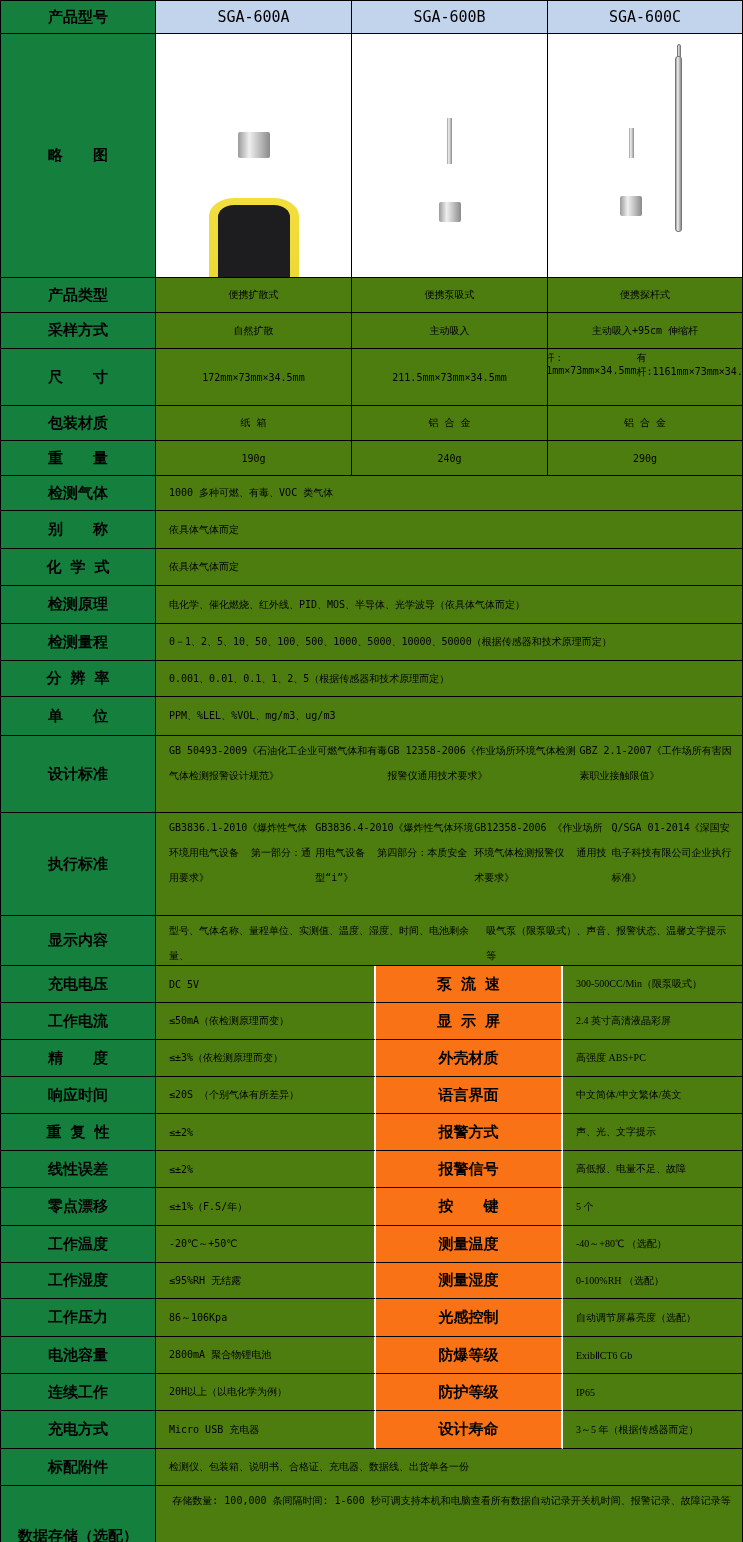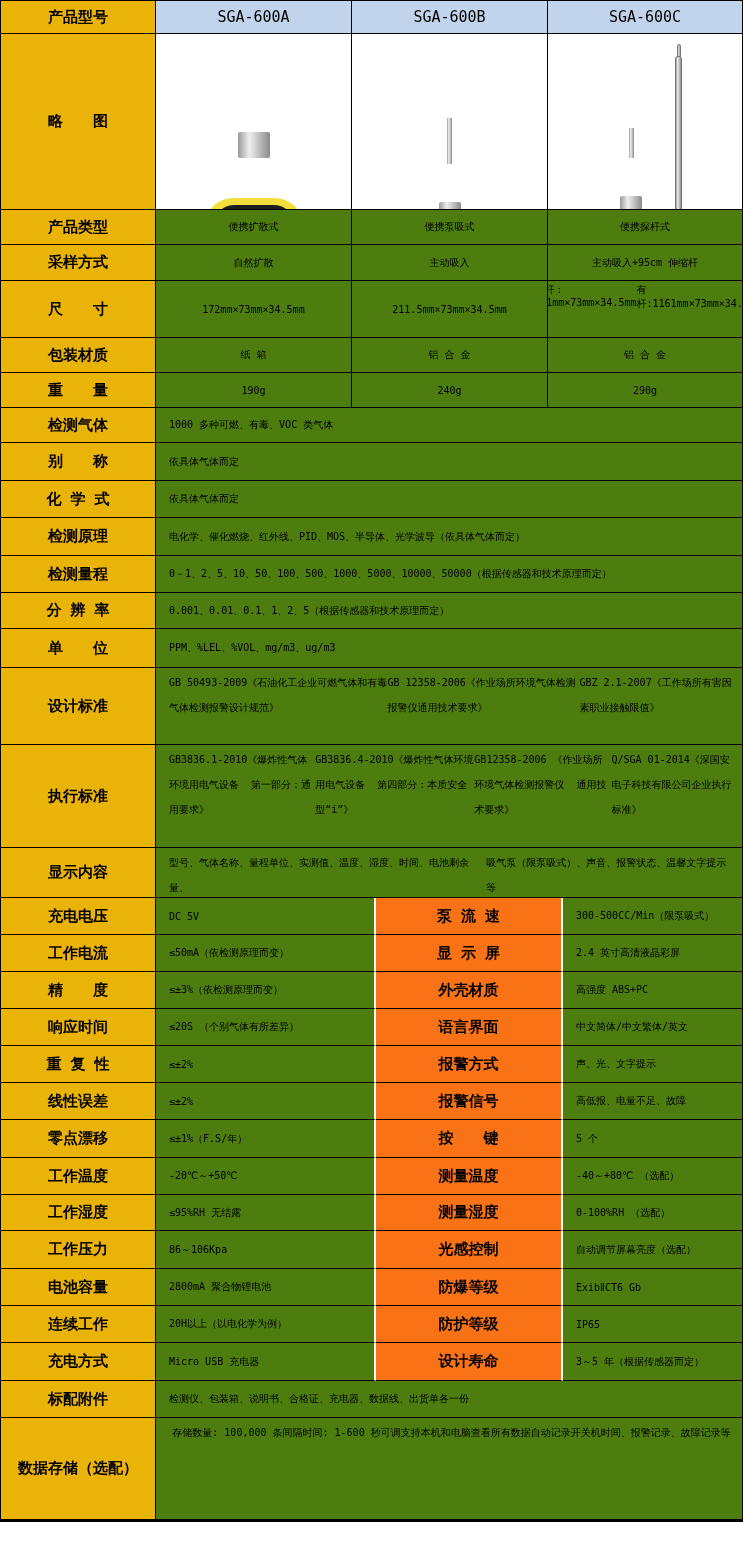--- a/index.html
+++ b/index.html
@@ -12,36 +12,36 @@
   .table { width: 743px; border: 1px solid #000; border-bottom-width: 2px; }
   .row { display: flex; }
   .cell {
     border-right: 1px solid #000;
     border-bottom: 1px solid #000;
     display: flex; align-items: center; justify-content: center;
     text-align: center; overflow: hidden;
     white-space: pre-wrap;
   }
   .cell:last-child { border-right: none; }
-  .lab { width:155px; background:#eab308; font-weight:bold; font-size:15px; flex-shrink:0;}
+  .lab { width:155px; background:#15803d; font-weight:bold; font-size:15px; flex-shrink:0;}
   .val { background:#4d7c0f; font-size:10px; }
   .mod { background:#c2d4ec; font-size:15px; }
   .img { background:#ffffff; }
   .c-prod { width:196px; flex-shrink:0;text-align:right; }
   .c-prod3 { flex:1; }
   .c-full { flex:1; }
   .c-v1 { width:220px; flex-shrink:0; border-right:2px solid #fff; }
   .c-l2 { width:187px; flex-shrink:0; background:#f97316; font-weight:bold; font-size:15px;
           border-right:2px solid #fff; }
-  .c-v2 { flex:1; }
+  .c-v2 { flex:1;font-family:Liberation Serif, serif; }
   .left { justify-content:flex-start; text-align:left; padding:2px 8px 2px 13px; }
   .col  { flex-direction:row; align-items:flex-start; justify-content:center; }
   .col.ctr { align-items:center; }
   .lh25 div { line-height:25px; }
-  .h33{height:33px} .h204{height:176px} .h35{height:35px} .h36{height:36px}
+  .h33{height:33px} .h204{height:244px} .h35{height:35px} .h36{height:36px}
   .h37{height:37px} .h38{height:38px} .h39{height:39px} .h50{height:50px}
   .h57{height:57px} .h77{height:77px} .h102{height:102px} .h103{height:103px}
 
   
   .devwrap { position:relative; width:100%; height:100%; }
   .dev { position:absolute; left:50%; transform:translateX(-50%); top:8px; width:90px; }
   .dev-c .devbody-holder { transform: translateX(-14px); }
   .metal { background: linear-gradient(90deg,#9a9a9a,#efefef 35%,#c9c9c9 60%,#8a8a8a); }
   .cap-a { width:32px; height:26px; margin:14px auto 0; border-radius:2px; }
   .tube  { width:5px;  height:46px; margin:0 auto; }

